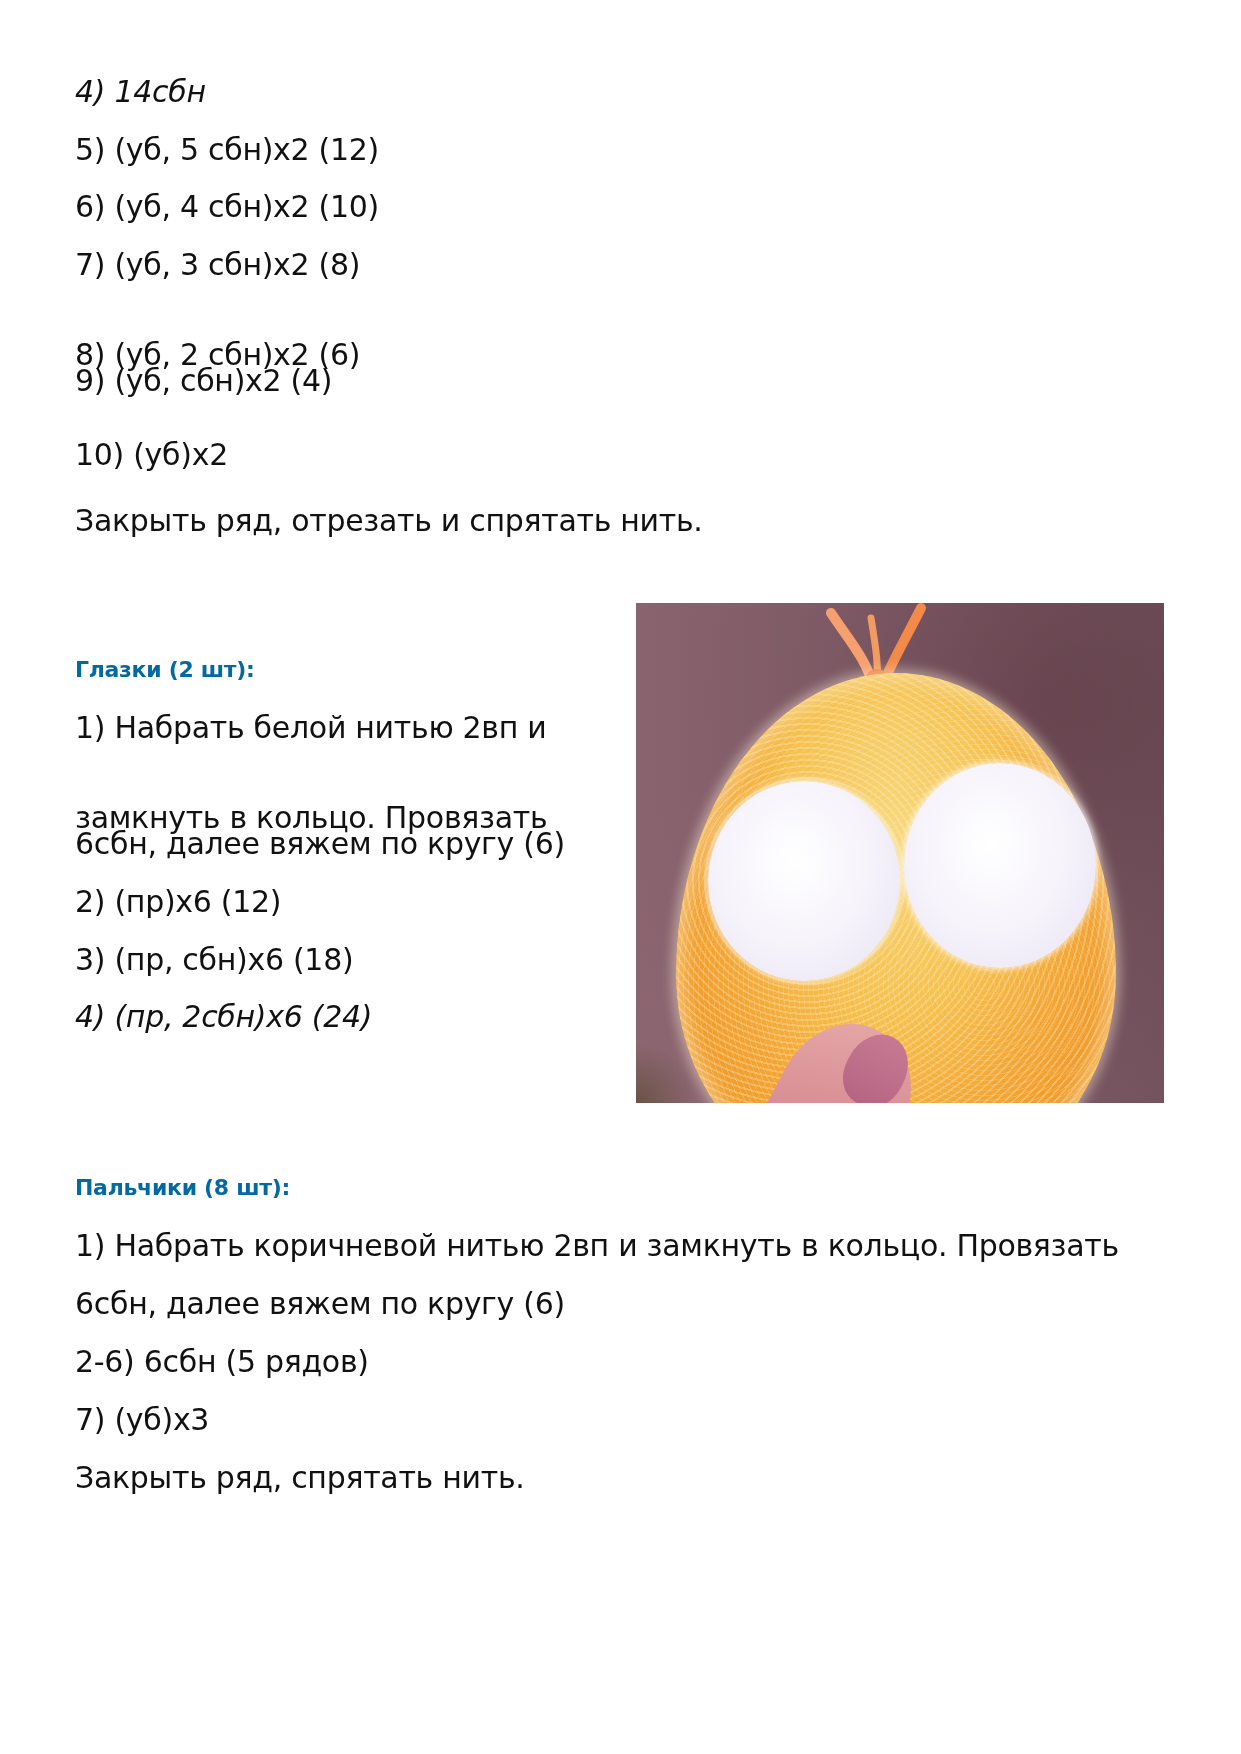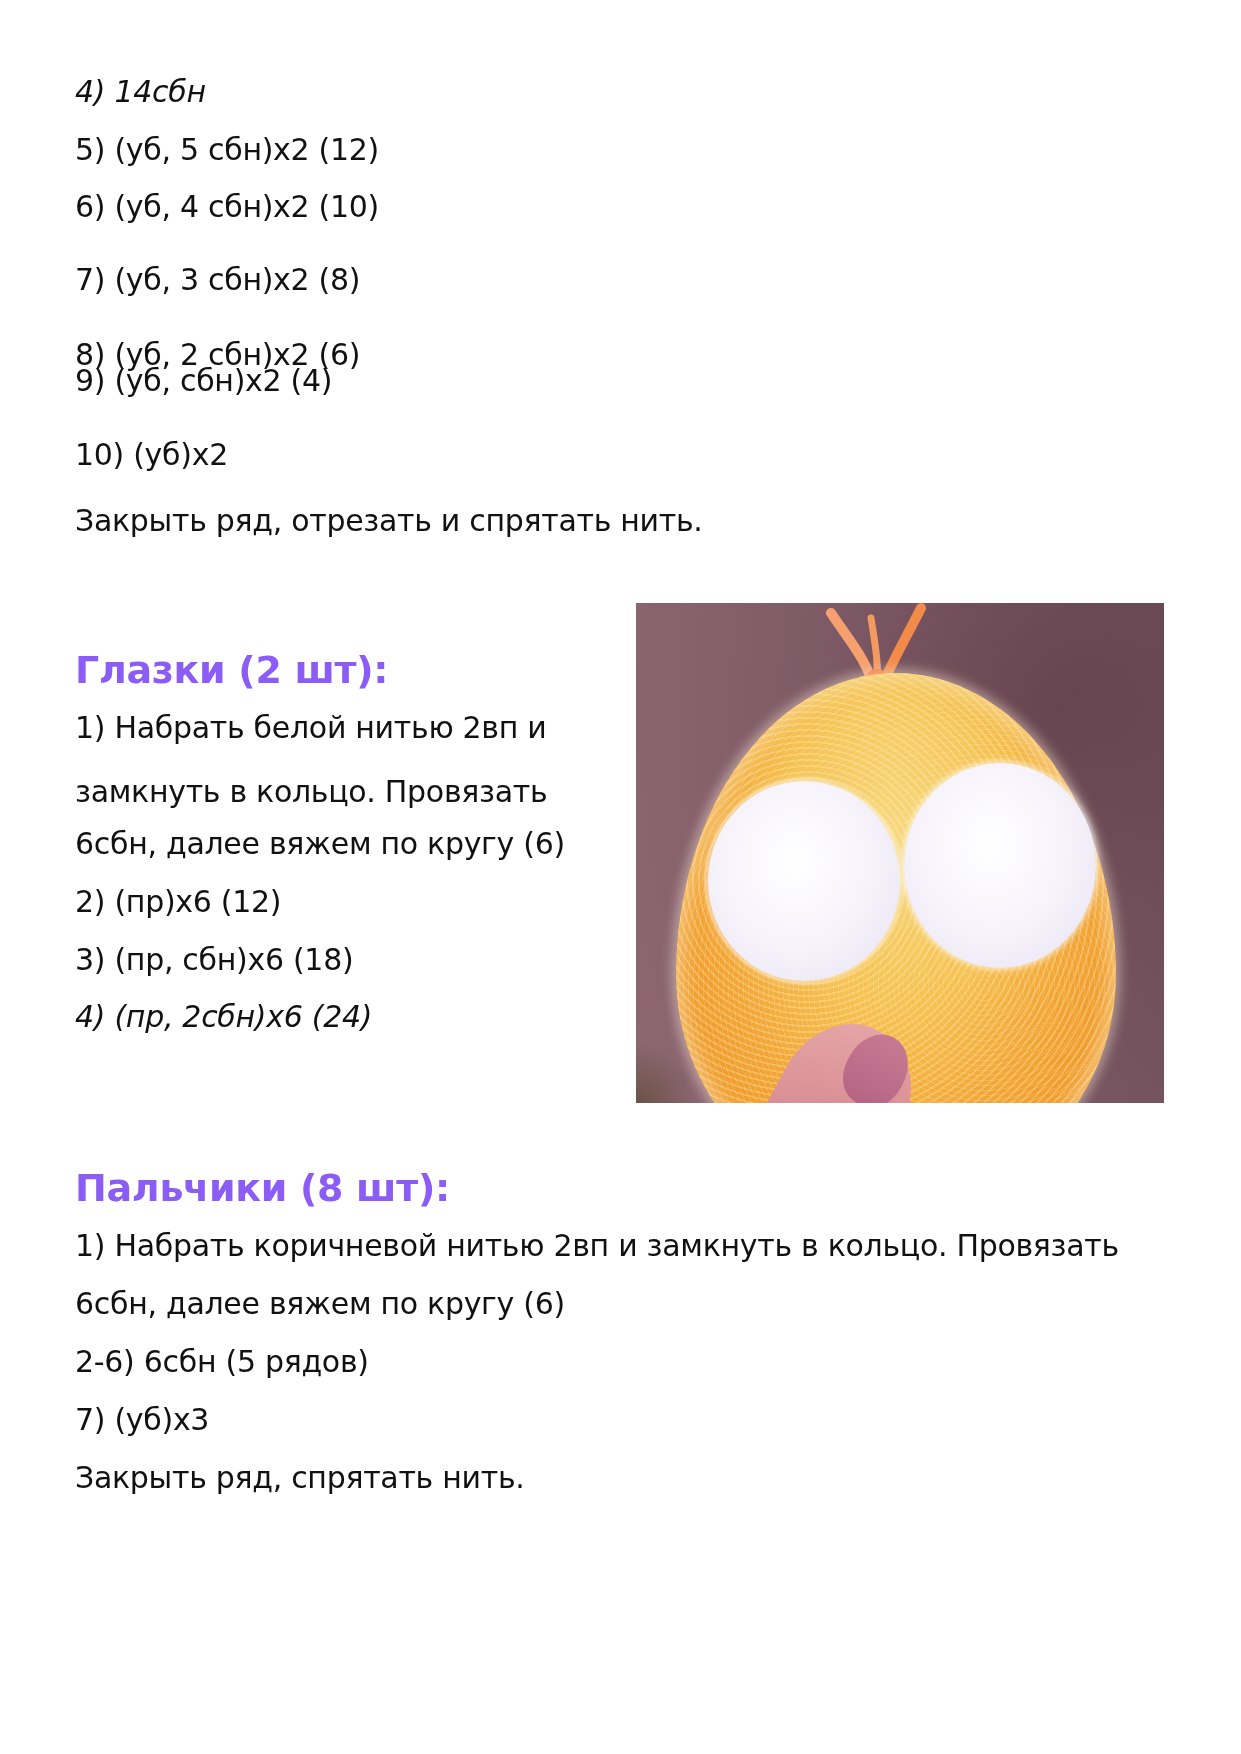--- a/index.html
+++ b/index.html
@@ -19,24 +19,24 @@
       position: absolute;
       left: 75px;
       font-size: 30px;
       line-height: 40px;
       white-space: nowrap;
       letter-spacing: -0.3px;
     }
     .heading {
       position: absolute;
       left: 75px;
-      font-size: 38px;
+      font-size: 22px;
       line-height: 40px;
       font-weight: bold;
-      color: #8b5cf6;
+      color: #0369a1;
       white-space: nowrap;
       letter-spacing: -0.3px;
     }
     .photo {
       position: absolute;
       left: 636px;
       top: 603px;
       width: 528px;
       height: 500px;
       overflow: hidden;
@@ -122,31 +122,31 @@
       background: radial-gradient(circle at 0% 100%, #6a5346 0%, rgba(106,83,70,0) 70%);
     }
   </style>
 </head>
 <body>
 
 <div>
   <div class="line" style="top:72px;font-style:italic;">4) 14сбн</div>
   <div class="line" style="top:130px;">5) (уб, 5 сбн)х2 (12)</div>
   <div class="line" style="top:187px;">6) (уб, 4 сбн)х2 (10)</div>
-  <div class="line" style="top:260px;">7) (уб, 3 сбн)х2 (8)</div>
+  <div class="line" style="top:245px;">7) (уб, 3 сбн)х2 (8)</div>
   <div class="line" style="top:303px;margin-top:32px;">8) (уб, 2 сбн)х2 (6)</div>
   <div class="line" style="top:361px;">9) (уб, сбн)х2 (4)</div>
   <div class="line" style="top:419px;margin-top:16px;">10) (уб)х2</div>
   <div class="line" style="top:477px;margin-top:24px;">Закрыть ряд, отрезать и спрятать нить.</div>
 </div>
 
 <div>
   <div class="heading" style="top:650px;">Глазки (2 шт):</div>
   <div class="line" style="top:708px;">1) Набрать белой нитью 2вп и</div>
-  <div class="line" style="top:772px;text-align:right;">замкнуть в кольцо. Провязать</div>
+  <div class="line" style="top:798px;text-align:right;">замкнуть в кольцо. Провязать</div>
   <div class="line" style="top:824px;">6сбн, далее вяжем по кругу (6)</div>
   <div class="line" style="top:882px;">2) (пр)х6 (12)</div>
   <div class="line" style="top:940px;">3) (пр, сбн)х6 (18)</div>
   <div class="line" style="top:997px;font-style:italic;">4) (пр, 2сбн)х6 (24)</div>
 </div>
 
 <div class="photo" title="Crocheted orange-yellow chick body with two white crocheted eyes, held by a hand">
   <div class="bg-left"></div>
   <svg class="tuft" viewBox="0 0 130 95">
     <path d="M20 10 C40 40, 55 55, 65 90" stroke="#f6a070" stroke-width="10" fill="none" stroke-linecap="round"></path>

